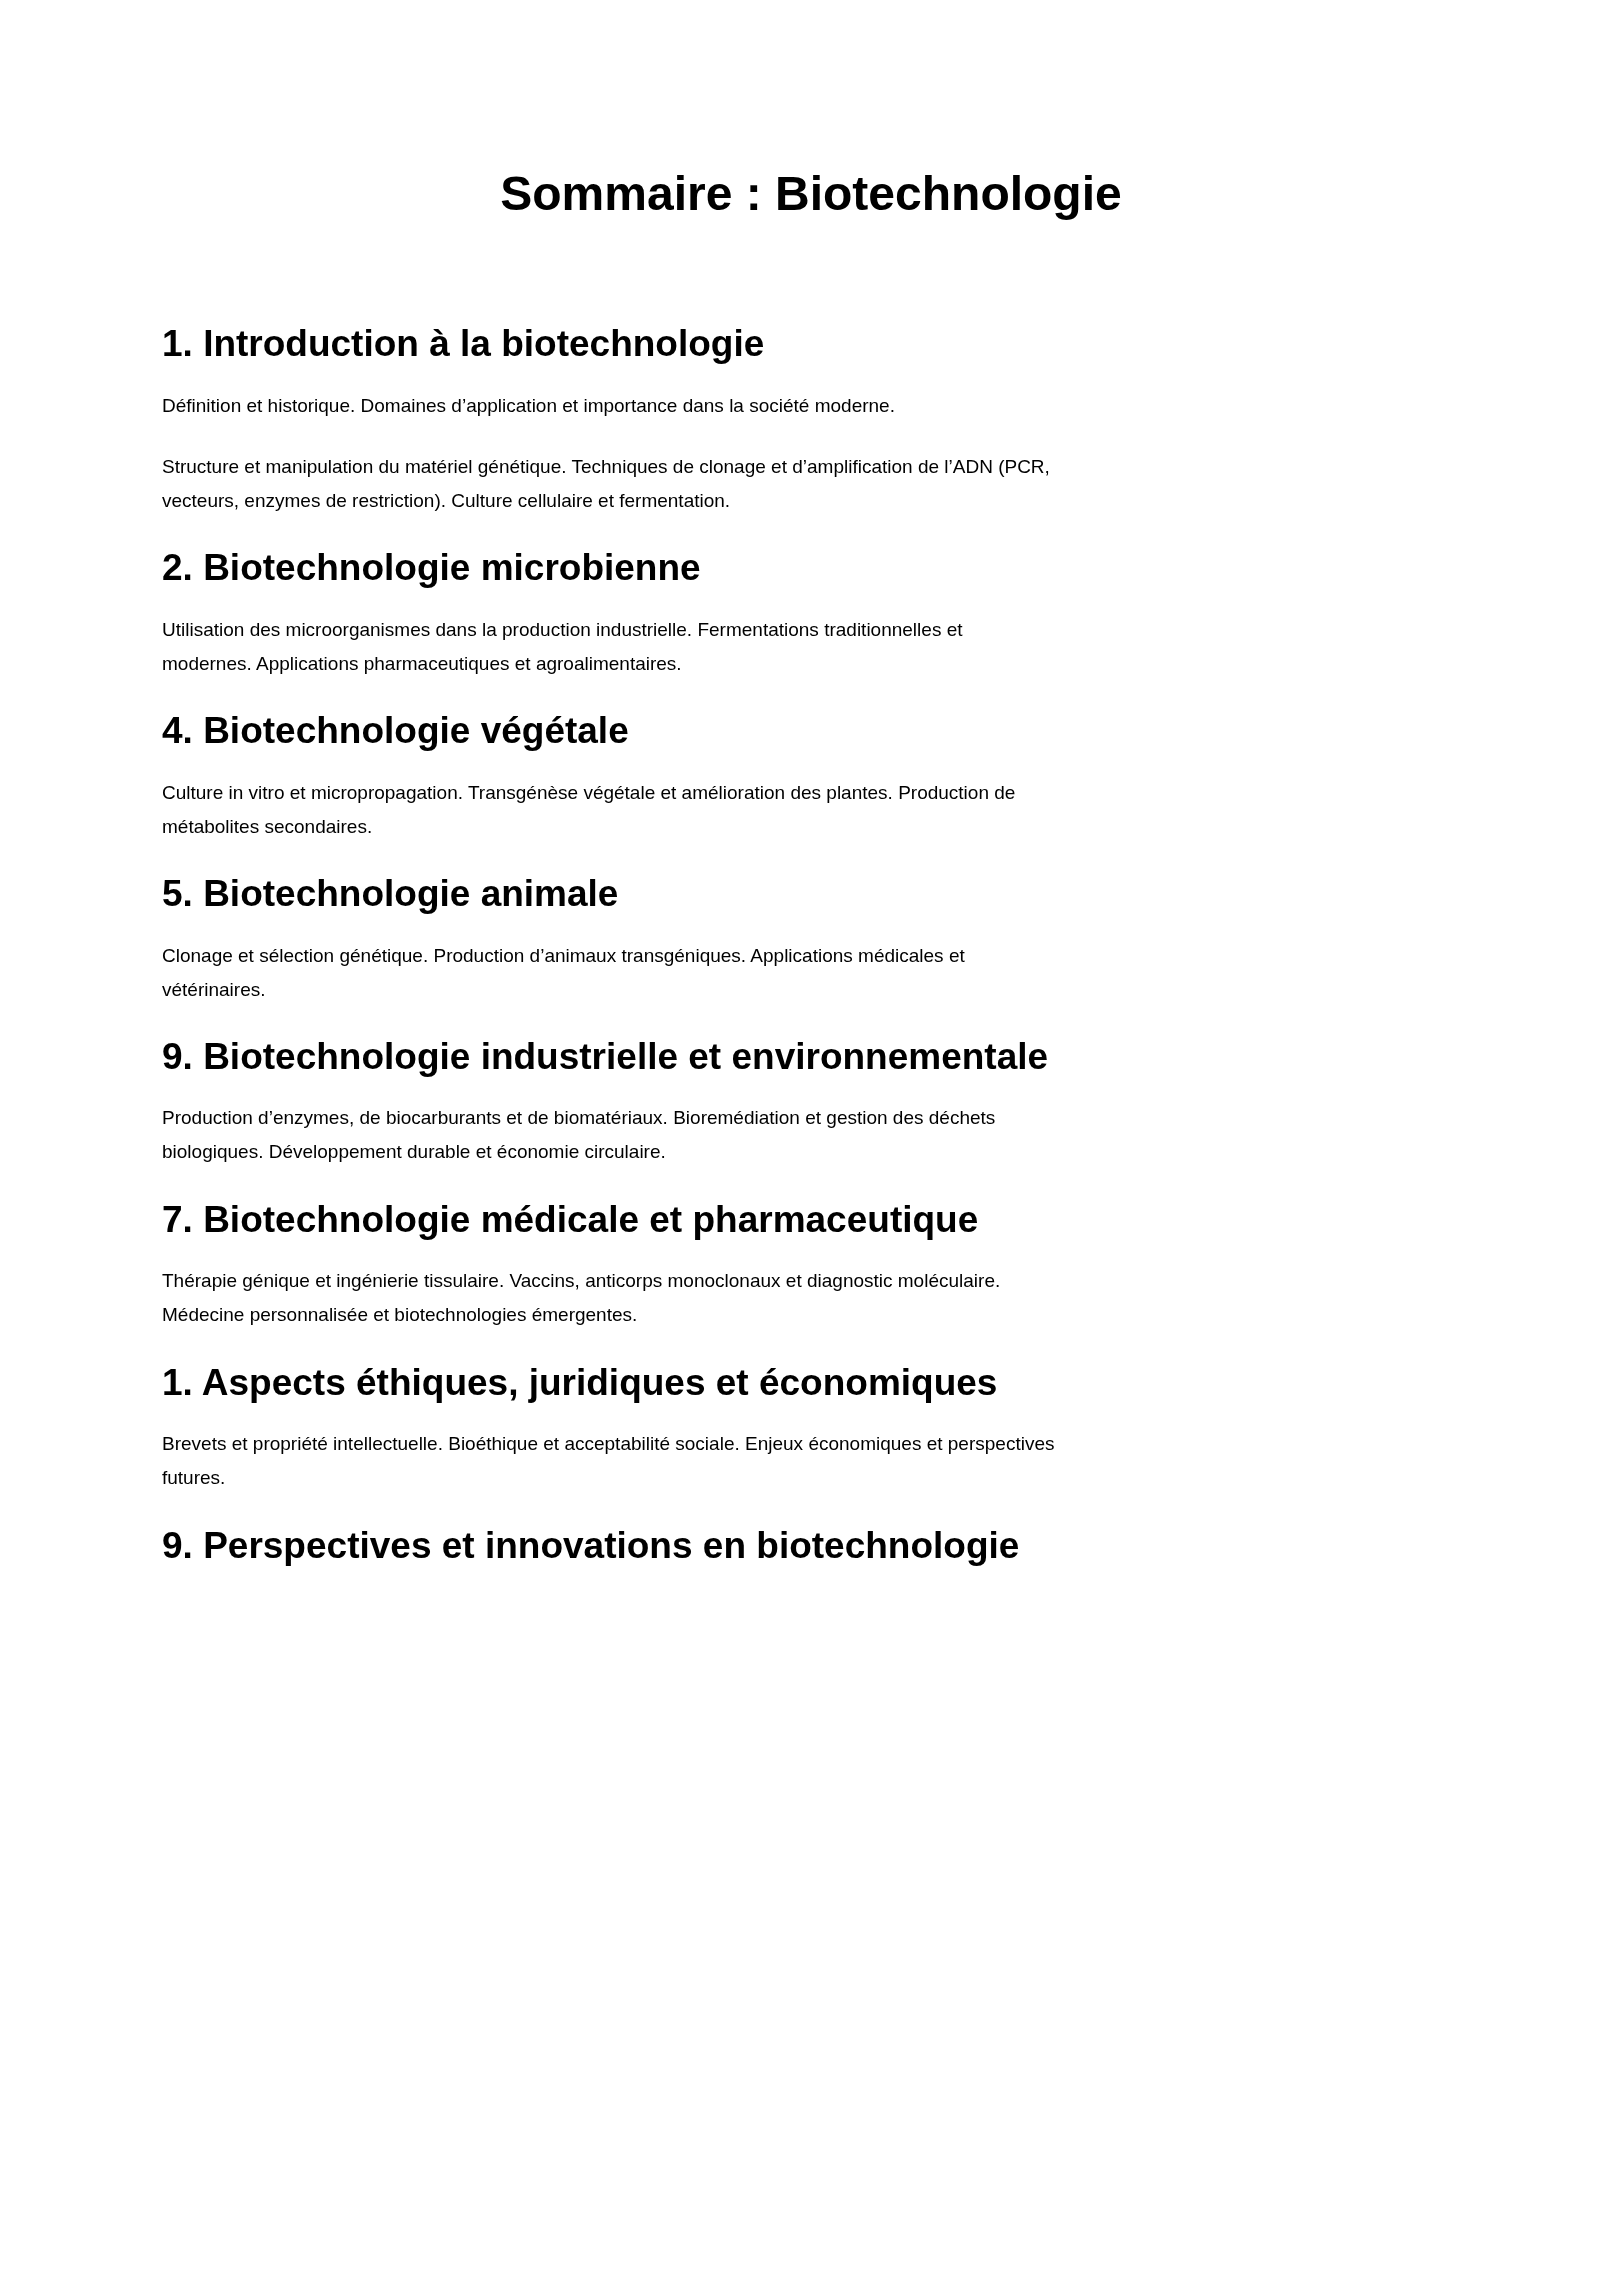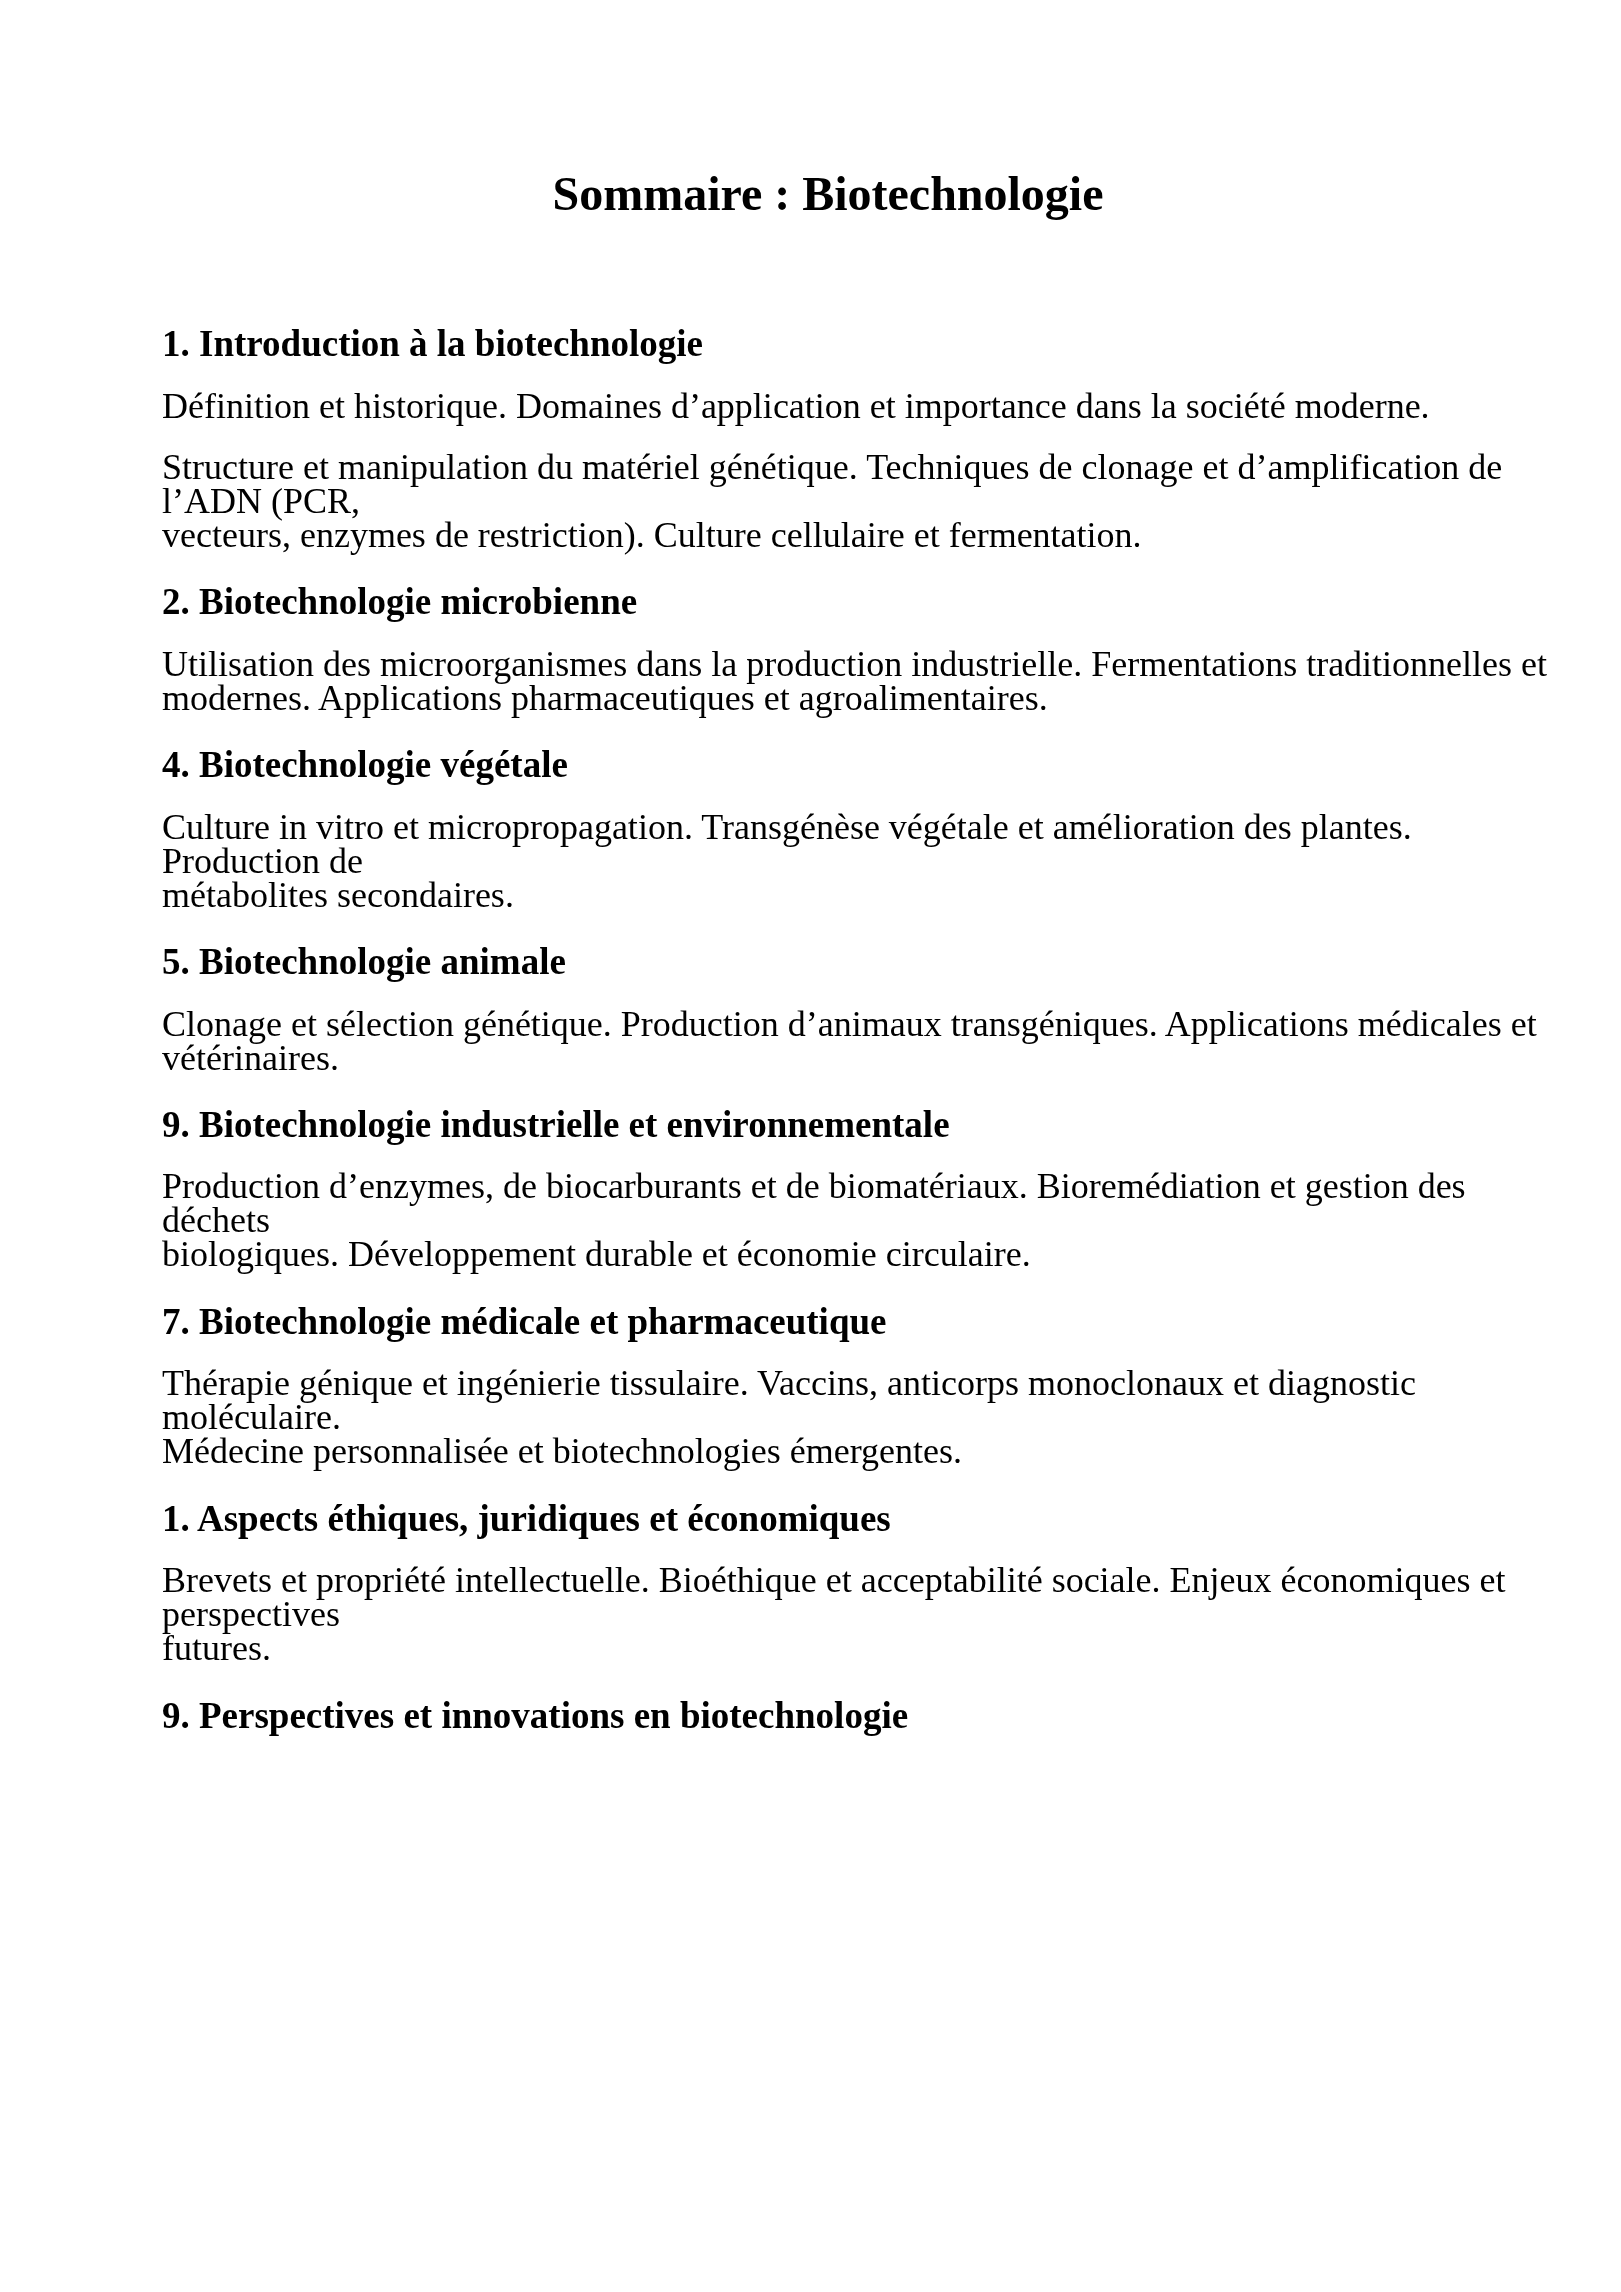--- a/index.html
+++ b/index.html
@@ -13,24 +13,23 @@
     height: 2293px;
     background: #ffffff;
     overflow: hidden;
     font-family: "Liberation Sans", "DejaVu Sans", sans-serif;
     color: #000000;
   }
   .content {
     box-sizing: border-box;
     width: 100%;
     height: 100%;
-    padding: 167px 44px 0 162px;
+    padding: 167px 78px 0 162px;
     display: flex;
     flex-direction: column;
-    font-family: Liberation Serif, serif;
   }
   .doc-title {
     font-size: 48px;
     line-height: 54px;
     font-weight: 700;
     text-align: center;
     margin: 0 83px 0 0; 
   }
   .toc-section {
     margin-top: 27.4px;
@@ -38,21 +37,21 @@
   .toc-section:first-child {
     margin-top: 100px;
   }
   .section-heading {
     font-size: 37px;
     line-height: 45px;
     font-weight: 700;
     margin: 0 0 22.5px 0;
   }
   .section-description {
-    font-size: 36px;
+    font-size: 19px;
     line-height: 34px;
     font-weight: 400;
     margin: 0;
     white-space: pre-line; 
   }
 </style>
 </head>
 <body>
 
 <main class="page">

